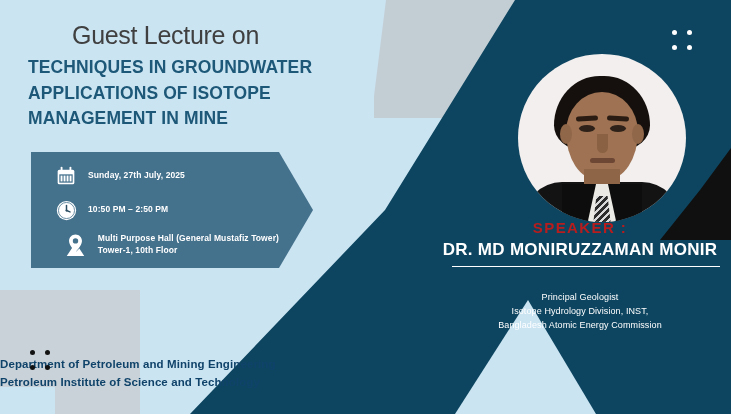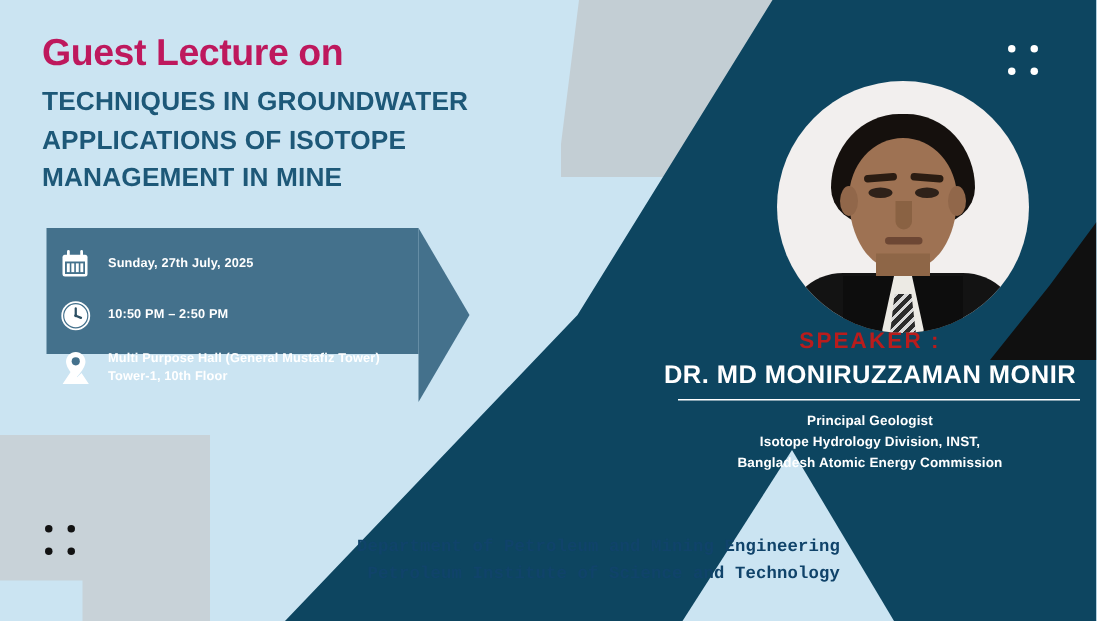--- a/index.html
+++ b/index.html
@@ -17,59 +17,60 @@
     overflow:hidden;
   }
 
   
   #bg-svg { position:absolute; left:0; top:0; width:731px; height:414px; }
 
   
   #heading-block { position:absolute; left:28px; top:22px; width:400px; z-index:6; }
   #title-main {
     font-size:25px;
-    font-weight:bold;
-    color:#be185d;
+    font-weight:normal;
+    color:#404040;
     letter-spacing:-0.3px;
     line-height:1.05;
+    margin-left:44px;
   }
   #title-sub {
     margin-top:7px;
     font-size:17.5px;
     font-weight:bold;
     color:#1d5878;
     line-height:1.45;
     letter-spacing:0.1px;
   }
   #title-sub div { white-space:nowrap; }
 
   
   #info-box {
     position:absolute;
     left:31px; top:152px;
-    width:248px; height:84px;
+    width:248px; height:116px;
     background:#44718c;
     z-index:5;
-    padding:13px 0 0 8px;
+    padding:13px 0 0 24px;
   }
   #info-arrow {
     position:absolute;
     left:279px; top:152px;
     width:0; height:0;
     border-top:58px solid transparent;
     border-bottom:58px solid transparent;
     border-left:34px solid #44718c;
     z-index:5;
   }
   .info-row {
     display:flex;
     align-items:center;
     margin-bottom:12px;
   }
-  .info-row:last-child { margin-bottom:0; }
+  .info-row:last-child { margin-bottom:0;justify-content:flex-end; }
   .info-ic {
     width:22px; height:22px;
     flex:0 0 22px;
     margin-right:11px;
     display:flex; align-items:center; justify-content:center;
   }
   .info-txt {
     color:#ffffff;
     font-size:8.5px;
     font-weight:bold;
@@ -152,37 +153,36 @@
     letter-spacing:0.3px;
     margin-top:4px;
     white-space:nowrap;
   }
   #speaker-divider {
     height:1px;
     background:#ffffff;
     margin:6px 10px 0 22px;
   }
   #speaker-affil {
-    margin-top:7px;
+    margin-top:24px;
     color:#ffffff;
     font-size:9px;
-    font-weight:bold;
+    font-weight:normal;
     line-height:1.55;
     letter-spacing:0.1px;
   }
   #speaker-affil div { white-space:nowrap; }
 
   
   #footer-block {
     position:absolute;
     left:0; top:356px;
     width:560px;
-    text-align:right;
+    text-align:left;
     z-index:6;
-    font-family:Liberation Mono, monospace;
   }
   #footer-block div {
     color:#10436a;
     font-size:11.5px;
     font-weight:bold;
     line-height:1.55;
     letter-spacing:0.1px;
   }
 
   

